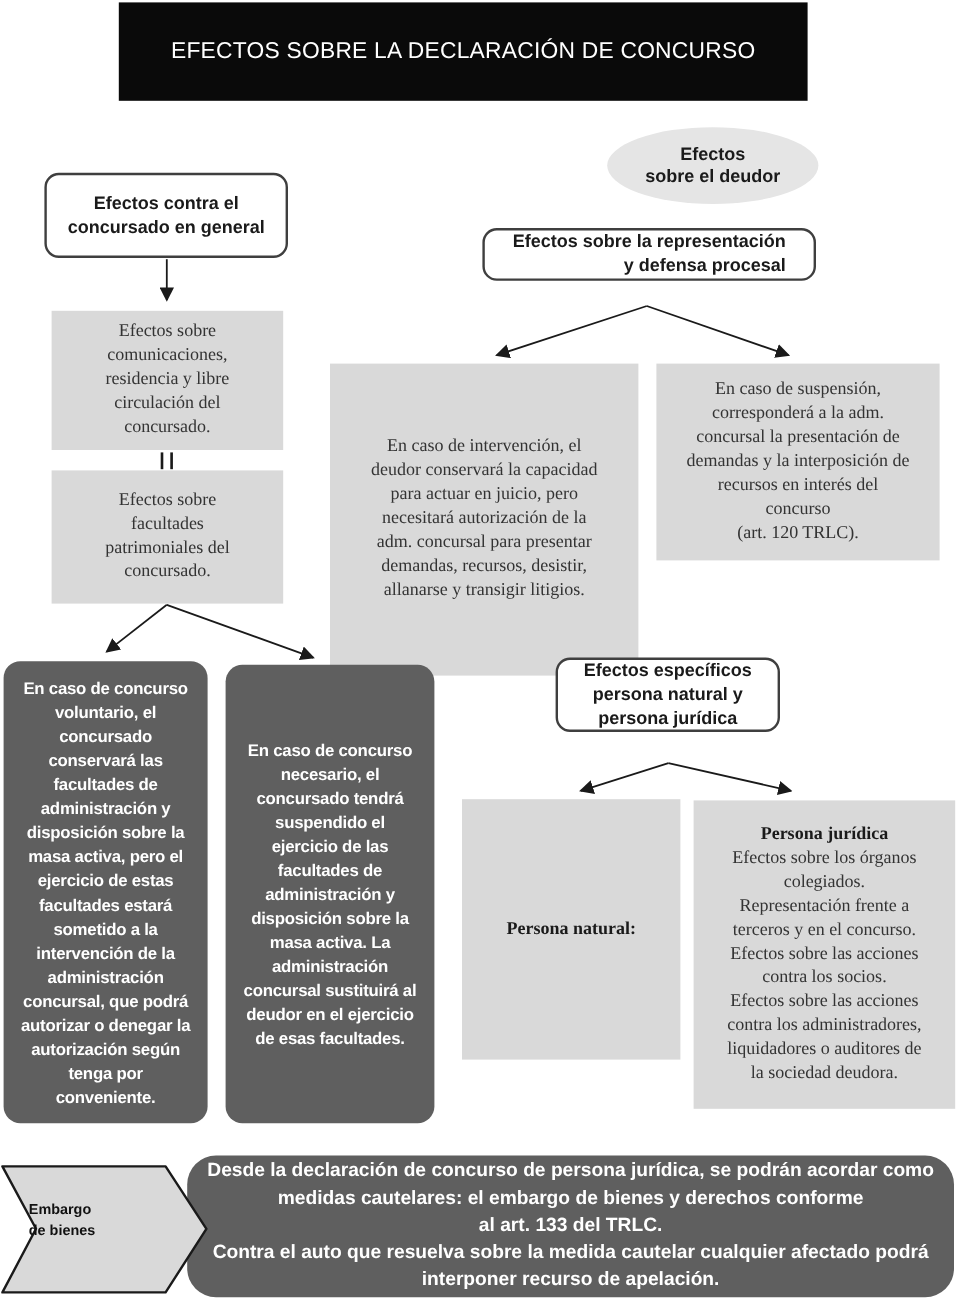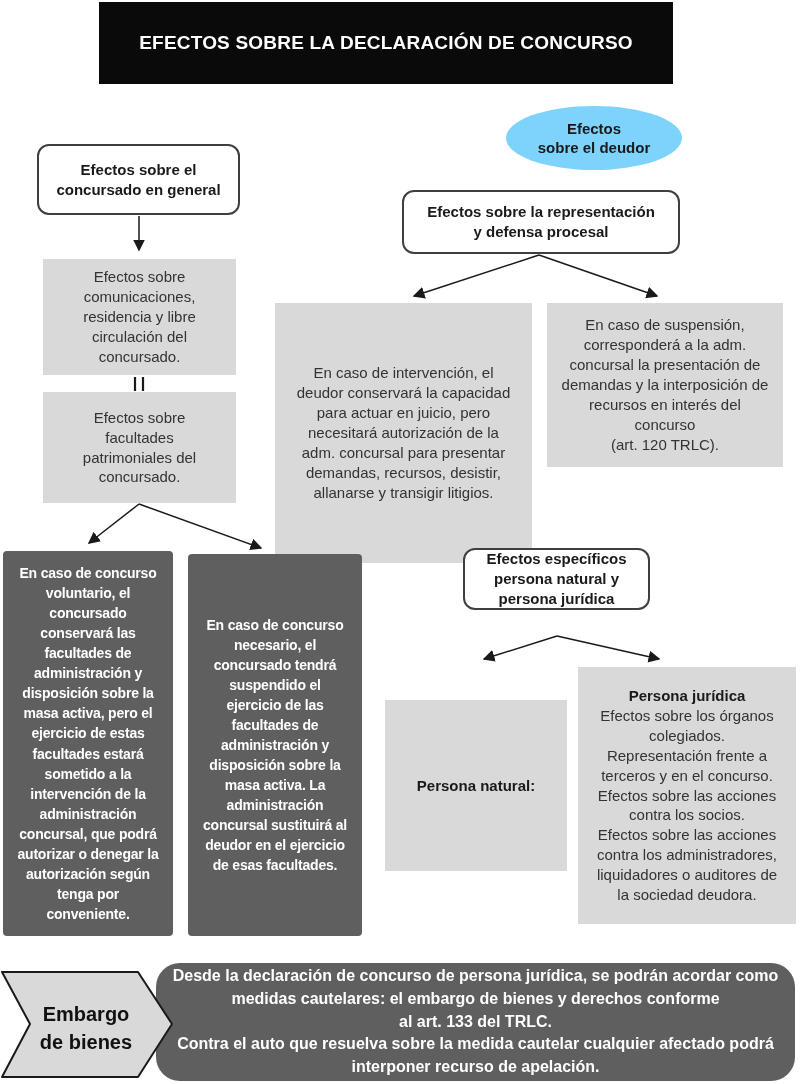--- a/index.html
+++ b/index.html
@@ -1,47 +1,47 @@
 <!DOCTYPE html>
 <html><head>
 <meta charset="utf-8">
 <style>
   html,body { margin:0; padding:0; background:#ffffff; font-family:"Liberation Sans", sans-serif; }
   .canvas { position:relative; width:800px; height:1084px; background:#ffffff; overflow:hidden; }
   .node { position:absolute; box-sizing:border-box; display:flex; align-items:center; justify-content:center;
           text-align:center; white-space:pre-line; }
-  .title-banner { background:#0a0a0a; color:#ffffff; font-weight:bold; font-size:19px; letter-spacing:.2px; }
-  .ellipse { background:#7dd3fc; border-radius:50%; font-weight:bold; font-size:15px; color:#1a1a1a; line-height:1.3; }
+  .title-banner { background:#0a0a0a; color:#ffffff; font-weight:normal; font-size:19px; letter-spacing:.2px; }
+  .ellipse { background:#e5e5e5; border-radius:50%; font-weight:bold; font-size:15px; color:#1a1a1a; line-height:1.3; }
   .outline { background:#ffffff; border:2px solid #3f3f3f; border-radius:12px; font-weight:bold;
              font-size:15px; color:#1a1a1a; line-height:1.32; padding:4px 6px; }
-  .graybox { background:#d9d9d9; color:#333333; font-size:15px; line-height:1.33; padding:4px 5px; }
+  .graybox { background:#d9d9d9; color:#333333; font-size:15px; line-height:1.33; padding:4px 5px;font-family:Liberation Serif, serif; }
   .graybox .box-title { font-weight:bold; color:#1a1a1a; }
   .col { flex-direction:column; }
   .darkbox { background:#5f5f5f; color:#ffffff; font-weight:bold; font-size:14px; line-height:1.43;
-             border-radius:4px; letter-spacing:-0.2px; padding:4px 3px; }
+             border-radius:14px; letter-spacing:-0.2px; padding:4px 3px; }
   .dark-bottom { background:#5f5f5f; color:#ffffff; font-weight:bold; font-size:16px; line-height:1.43;
                  border-radius:24px; padding:4px 10px; }
   .overlay { position:absolute; left:0; top:0; z-index:5; pointer-events:none; }
-  .chevron-label { position:absolute; z-index:6; font-weight:bold; font-size:20px; line-height:1.4;
-                   color:#111111; text-align:center; white-space:pre-line; }
+  .chevron-label { position:absolute; z-index:6; font-weight:bold; font-size:12px; line-height:1.4;
+                   color:#111111; white-space:pre-line; }
 </style>
 </head>
 <body>
 
 <div class="canvas">
 
   <div class="node title-banner" style="left:99px; top:2px; width:574px; height:82px;">EFECTOS SOBRE LA DECLARACIÓN DE CONCURSO</div>
 
   <div class="node ellipse" style="left:506px; top:106px; width:176px; height:64px;">Efectos
 sobre el deudor</div>
 
-  <div class="node outline" style="left:37px; top:144px; width:203px; height:71px;">Efectos sobre el
+  <div class="node outline" style="left:37px; top:144px; width:203px; height:71px;">Efectos contra el
 concursado en general</div>
 
-  <div class="node outline" style="left:402px; top:190px; width:278px; height:64px;">Efectos sobre la representación
+  <div class="node outline" style="left:402px; top:190px; width:278px; height:44px;text-align:right;">Efectos sobre la representación
 y defensa procesal</div>
 
   <div class="node graybox" style="left:43px; top:259px; width:193px; height:116px;">Efectos sobre
 comunicaciones,
 residencia y libre
 circulación del
 concursado.</div>
 
   <div class="node graybox" style="left:43px; top:392px; width:193px; height:111px;">Efectos sobre
 facultades
@@ -94,21 +94,21 @@
 masa activa. La
 administración
 concursal sustituirá al
 deudor en el ejercicio
 de esas facultades.</div>
 
   <div class="node outline" style="left:463px; top:548px; width:187px; height:62px;">Efectos específicos
 persona natural y
 persona jurídica</div>
 
-  <div class="node graybox col" style="left:385px; top:700px; width:182px; height:171px;">
+  <div class="node graybox col" style="left:385px; top:666px; width:182px; height:217px;">
     <div class="box-title">Persona natural:</div>
   </div>
 
   <div class="node graybox col" style="left:578px; top:667px; width:218px; height:257px;">
     <div class="box-title">Persona jurídica</div>
     <div>Efectos sobre los órganos
 colegiados.
 Representación frente a
 terceros y en el concurso.
 Efectos sobre las acciones

